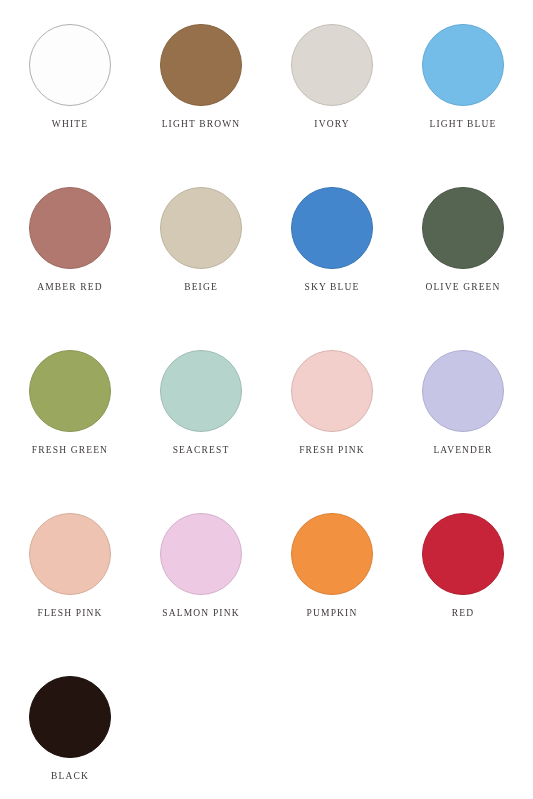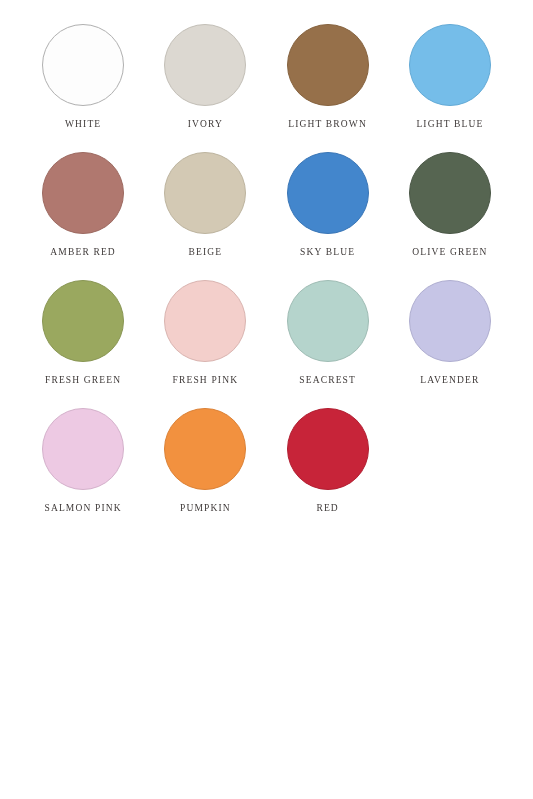--- a/index.html
+++ b/index.html
@@ -18,20 +18,21 @@
     height: 799px;
     box-sizing: border-box;
     padding: 18px 22px 18px 22px;
     display: grid;
     grid-template-columns: repeat(4, 1fr);
     grid-template-rows: repeat(6, 1fr);
     column-gap: 0px;
     row-gap: 0px;
     align-items: start;
     justify-items: center;
+    gap: 35px;
   }
   .swatch-cell {
     width: 100%;
     height: 128px;
     display: flex;
     flex-direction: column;
     align-items: center;
     justify-content: flex-start;
   }
   .swatch-dot {
@@ -56,26 +57,26 @@
 </style>
 </head>
 <body>
 
 <main id="swatch-board">
     <div class="swatch-cell">
       <div class="swatch-dot" style="background: rgb(253, 253, 253); border: 1px solid rgb(176, 176, 176);"></div>
       <div class="swatch-label">WHITE</div>
     </div>
     <div class="swatch-cell">
+      <div class="swatch-dot" style="background: rgb(150, 112, 74); border: 1px solid rgb(134, 99, 63);"></div>
+      <div class="swatch-label">LIGHT BROWN</div>
+    </div>
+    <div class="swatch-cell">
       <div class="swatch-dot" style="background: rgb(220, 216, 209); border: 1px solid rgb(195, 191, 183);"></div>
       <div class="swatch-label">IVORY</div>
-    </div>
-    <div class="swatch-cell">
-      <div class="swatch-dot" style="background: rgb(150, 112, 74); border: 1px solid rgb(134, 99, 63);"></div>
-      <div class="swatch-label">LIGHT BROWN</div>
     </div>
     <div class="swatch-cell">
       <div class="swatch-dot" style="background: rgb(117, 189, 233); border: 1px solid rgb(99, 170, 214);"></div>
       <div class="swatch-label">LIGHT BLUE</div>
     </div>
     <div class="swatch-cell">
       <div class="swatch-dot" style="background: rgb(176, 120, 111); border: 1px solid rgb(157, 106, 97);"></div>
       <div class="swatch-label">AMBER RED</div>
     </div>
     <div class="swatch-cell">
@@ -88,36 +89,44 @@
     </div>
     <div class="swatch-cell">
       <div class="swatch-dot" style="background: rgb(86, 101, 81); border: 1px solid rgb(74, 87, 70);"></div>
       <div class="swatch-label">OLIVE GREEN</div>
     </div>
     <div class="swatch-cell">
       <div class="swatch-dot" style="background: rgb(154, 168, 95); border: 1px solid rgb(137, 150, 84);"></div>
       <div class="swatch-label">FRESH GREEN</div>
     </div>
     <div class="swatch-cell">
+      <div class="swatch-dot" style="background: rgb(181, 212, 204); border: 1px solid rgb(159, 188, 180);"></div>
+      <div class="swatch-label">SEACREST</div>
+    </div>
+    <div class="swatch-cell">
       <div class="swatch-dot" style="background: rgb(243, 207, 203); border: 1px solid rgb(217, 180, 176);"></div>
       <div class="swatch-label">FRESH PINK</div>
     </div>
     <div class="swatch-cell">
-      <div class="swatch-dot" style="background: rgb(181, 212, 204); border: 1px solid rgb(159, 188, 180);"></div>
-      <div class="swatch-label">SEACREST</div>
+      <div class="swatch-dot" style="background: rgb(198, 197, 230); border: 1px solid rgb(175, 174, 208);"></div>
+      <div class="swatch-label">LAVENDER</div>
     </div>
     <div class="swatch-cell">
-      <div class="swatch-dot" style="background: rgb(198, 197, 230); border: 1px solid rgb(175, 174, 208);"></div>
-      <div class="swatch-label">LAVENDER</div>
+      <div class="swatch-dot" style="background: rgb(238, 195, 178); border: 1px solid rgb(213, 172, 156);"></div>
+      <div class="swatch-label">FLESH PINK</div>
     </div>
     <div class="swatch-cell">
       <div class="swatch-dot" style="background: rgb(237, 201, 227); border: 1px solid rgb(212, 177, 203);"></div>
       <div class="swatch-label">SALMON PINK</div>
     </div>
     <div class="swatch-cell">
       <div class="swatch-dot" style="background: rgb(242, 145, 63); border: 1px solid rgb(219, 129, 54);"></div>
       <div class="swatch-label">PUMPKIN</div>
     </div>
     <div class="swatch-cell">
       <div class="swatch-dot" style="background: rgb(199, 36, 57); border: 1px solid rgb(177, 30, 49);"></div>
       <div class="swatch-label">RED</div>
     </div>
+    <div class="swatch-cell">
+      <div class="swatch-dot" style="background: rgb(36, 20, 16); border: 1px solid rgb(26, 14, 11);"></div>
+      <div class="swatch-label">BLACK</div>
+    </div>
   </main>
 
 </body></html>

